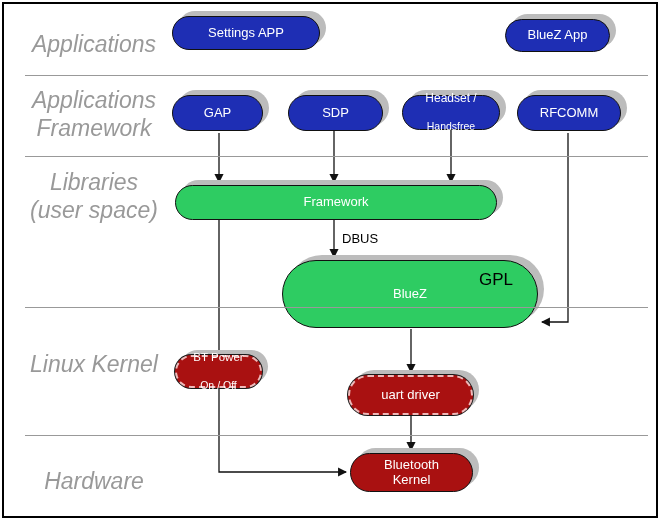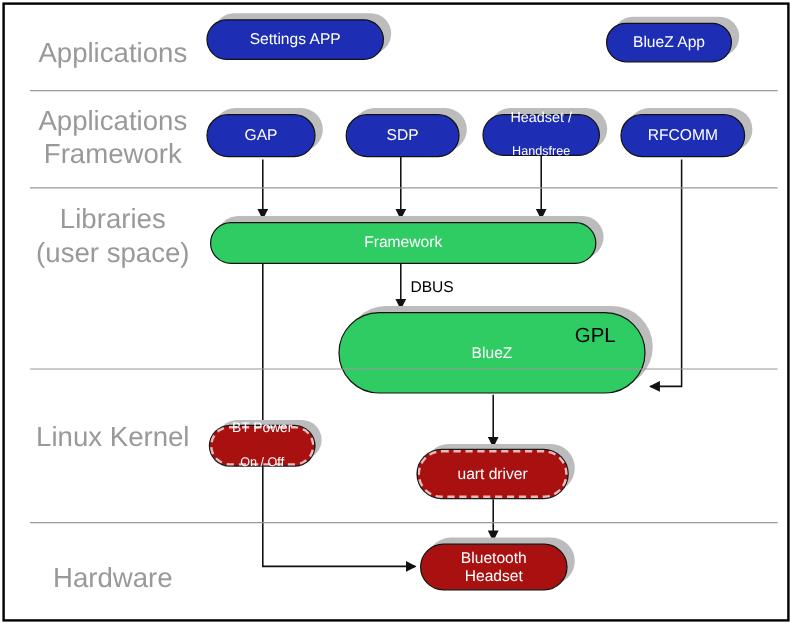--- a/index.html
+++ b/index.html
@@ -2,21 +2,21 @@
 <html><head>
 <meta charset="utf-8">
 <style>
   html,body{margin:0;padding:0;background:#fff;}
   body{font-family:"Liberation Sans","DejaVu Sans",sans-serif;}
   #canvas{position:relative;width:663px;height:523px;background:#fff;overflow:hidden;}
   #frame{position:absolute;left:2px;top:2px;width:652px;height:512px;border:2px solid #000;}
   svg.layer{position:absolute;left:0;top:0;width:663px;height:523px;}
   #connectors{z-index:1;}
   #separators{z-index:3;pointer-events:none;}
-  .layer-label{position:absolute;left:8px;width:172px;color:#999;font-size:23px;line-height:28px;text-align:center;z-index:1;}
+  .layer-label{position:absolute;left:8px;width:172px;color:#999;font-size:23px;line-height:28px;text-align:center;z-index:1;font-style:italic;}
   .pill{position:absolute;z-index:2;border-radius:999px;border:1.5px solid #111;
         display:flex;flex-direction:column;align-items:center;justify-content:center;
         color:#fff;font-size:13px;line-height:1.12;text-align:center;
         box-shadow:6px -5px 0 0 #bcbcbc;box-sizing:border-box;}
   .blue{background:#1e2eb4;}
   .green{background:#2ecc62;}
   .red{background:#a91111;}
   .dashed{border:2px dashed #efb9b9;box-shadow:0 0 0 1px #1a1a1a,6px -5px 0 0 #bcbcbc;}
   .l2{font-size:10.5px;margin-top:16px;}
   .badge{position:absolute;right:24px;top:9px;color:#000;font-size:17px;}
@@ -92,21 +92,21 @@
 
   <div class="pill red dashed" style="left:175px;top:355px;width:87px;height:33px;font-size:11.5px">
     <span>BT Power</span>
     <span class="l2">On / Off</span>
   </div>
   <div class="pill red dashed" style="left:348px;top:375px;width:125px;height:40px">
     <span>uart driver</span>
   </div>
   <div class="pill red" style="left:350px;top:453px;width:123px;height:39px">
     <span>Bluetooth</span>
-    <span>Headset</span>
+    <span>Kernel</span>
   </div>
 
   <svg id="separators" class="layer">
     <line x1="25" y1="75.5" x2="648" y2="75.5" stroke="#999" stroke-width="1"></line>
     <line x1="25" y1="156.5" x2="648" y2="156.5" stroke="#999" stroke-width="1"></line>
     <line x1="25" y1="307.5" x2="648" y2="307.5" stroke="#999" stroke-width="1"></line>
     <line x1="25" y1="435.5" x2="648" y2="435.5" stroke="#999" stroke-width="1"></line>
   </svg>
 
   <div class="edge-label">DBUS</div>

